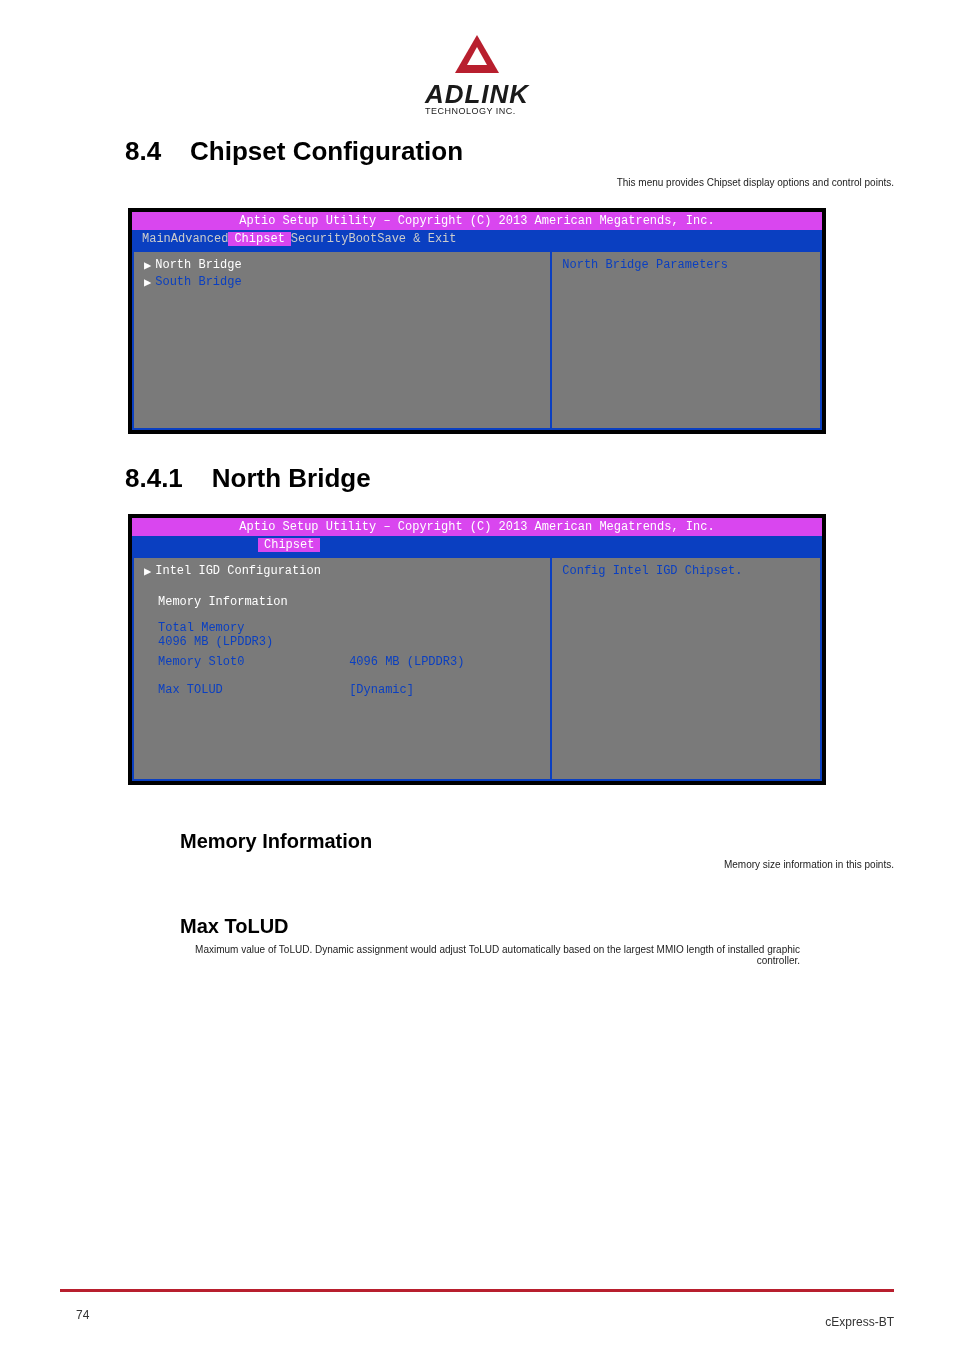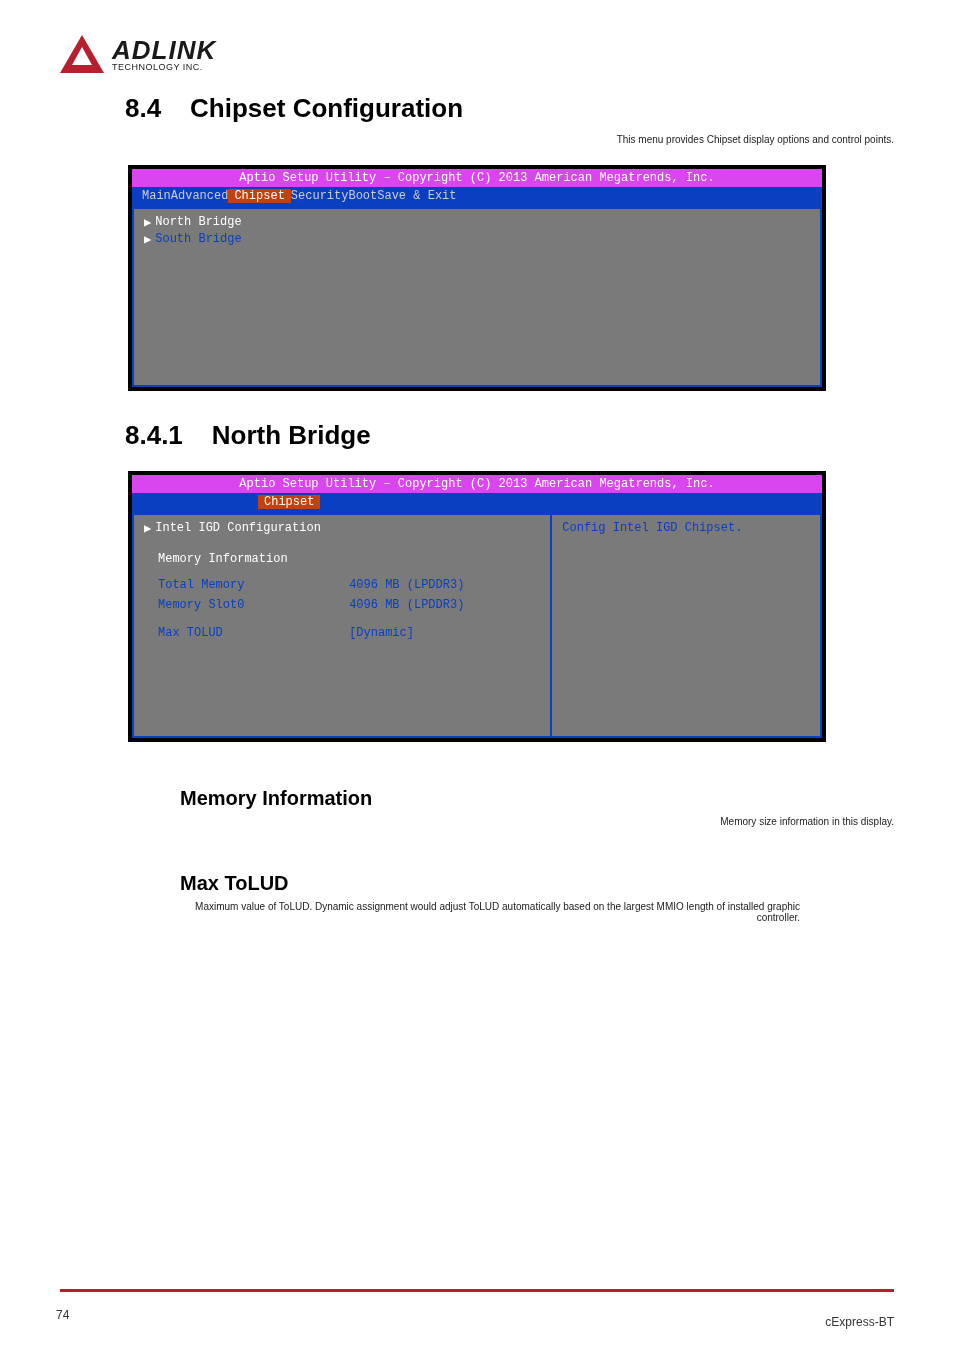--- a/index.html
+++ b/index.html
@@ -11,20 +11,21 @@
       position: relative;
     }
     .page {
       padding: 35px 60px 60px 60px;
     }
     .logo-area {
       display: flex;
       align-items: center;
       gap: 8px;
       margin-bottom: 20px;
+      flex-direction: column;
     }
     .logo-triangle {
       width: 0;
       height: 0;
       border-left: 22px solid transparent;
       border-right: 22px solid transparent;
       border-bottom: 38px solid #b81f2e;
       position: relative;
     }
     .logo-triangle::after {
@@ -99,21 +100,21 @@
     }
     .bios-menu {
       background: #0a3fc1;
       color: #ccc;
       display: flex;
       padding: 2px 10px 4px 10px;
       font-size: 12px;
       text-align: center;
     }
     .bios-menu .active {
-      background: #c2410c;
+      background: #d946ef;
       padding: 0 6px;
       color: #fff;
     }
     .bios-body {
       background: #7a7a7a;
       display: flex;
       min-height: 180px;
     }
     .bios-left {
       flex: 1.6;
@@ -155,21 +156,21 @@
     .footer-text {
       position: absolute;
       bottom: 23px;
       right: 60px;
       font-size: 12px;
       color: #333;
     }
     .footer-page {
       position: absolute;
       bottom: 30px;
-      left: 56px;
+      left: 76px;
       font-size: 12px;
       color: #333;
     }
   </style>
 </head>
 <body>
 
 <div class="page">
   <div class="logo-area">
     <div class="logo-triangle"></div>
@@ -199,61 +200,64 @@
       <div class="bios-left">
         <div class="bios-row white">
           <span class="marker">▶</span>
           <span>North Bridge</span>
         </div>
         <div class="bios-row blue">
           <span class="marker blue">▶</span>
           <span>South Bridge</span>
         </div>
       </div>
+      <div class="bios-right">
+        <span>North Bridge Parameters</span>
+      </div>
     </div>
   </div>
 
   <div class="h3">
     <span>8.4.1</span>&nbsp;&nbsp;&nbsp;
     <span>North Bridge</span>
   </div>
 
   <div class="bios bios2">
     <div class="bios-title">Aptio Setup Utility – Copyright (C) 2013 American Megatrends, Inc.</div>
     <div class="bios-menu" style="justify-content:flex-start;padding-left:126px;">
       <span class="active">Chipset</span>
     </div>
     <div class="bios-body">
       <div class="bios-left">
         <div class="bios-row white">
           <span class="marker">▶</span>
           <span>Intel IGD Configuration</span>
         </div>
         <div class="bios-section">Memory Information</div>
-        <div class="bios-row blue" style="margin-left:14px;">
+        <div class="bios-row blue" style="margin-left:14px;flex-direction:column;">
           <span class="lbl">Total Memory</span>
           <span class="val">4096 MB (LPDDR3)</span>
         </div>
         <div class="bios-row blue" style="margin:6px 0 14px 14px;">
           <span class="lbl">Memory Slot0</span>
           <span class="val">4096 MB (LPDDR3)</span>
         </div>
         <div class="bios-row blue" style="margin-left:14px;">
           <span class="lbl">Max TOLUD</span>
           <span class="val">[Dynamic]</span>
         </div>
       </div>
       <div class="bios-right">
         <span>Config Intel IGD Chipset.</span>
       </div>
     </div>
   </div>
 
   <div class="h4">Memory Information</div>
-  <div class="desc">Memory size information in this display.</div>
+  <div class="desc">Memory size information in this points.</div>
 
   <div class="h4">Max ToLUD</div>
   <div class="desc" style="max-width:620px;">Maximum value of ToLUD. Dynamic assignment would adjust ToLUD automatically based on the largest MMIO length of installed graphic controller.</div>
 </div>
 
 <div class="footer-line"></div>
 <div class="footer-page">74</div>
 <div class="footer-text">cExpress-BT</div>
 
 </body></html>

